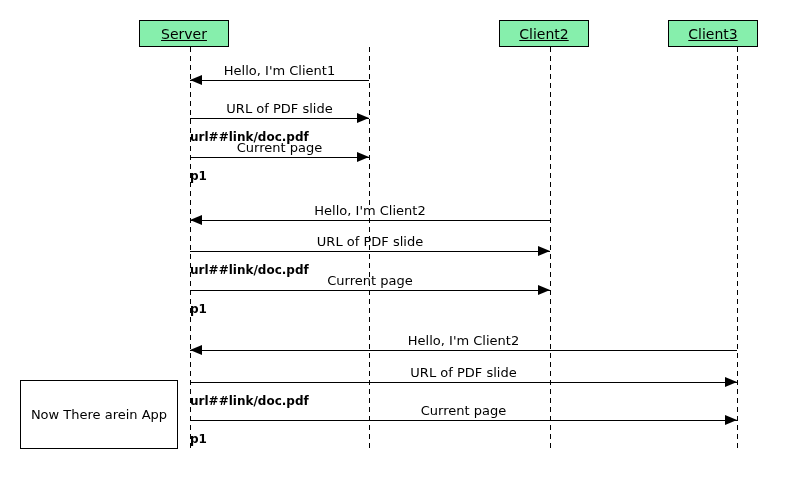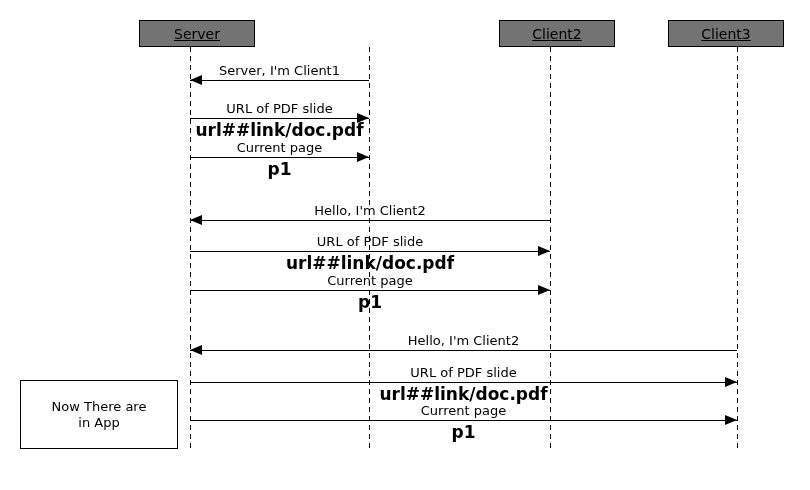--- a/index.html
+++ b/index.html
@@ -9,25 +9,25 @@
     width: 810px;
     height: 490px;
     background: #ffffff;
     color: #000000;
     font-family: "DejaVu Sans", "Liberation Sans", sans-serif;
     overflow: hidden;
   }
   .participant {
     position: absolute;
     top: 20px;
-    width: 116px;
+    width: 90px;
     height: 27px;
     box-sizing: border-box;
     border: 1.5px solid #000;
-    background: #737373;
+    background: #86efac;
     display: flex;
     align-items: center;
     justify-content: center;
   }
   .pname {
     font-size: 14px;
     text-decoration: underline;
     white-space: nowrap;
   }
   .lifeline {
@@ -48,23 +48,22 @@
     position: absolute;
     left: 0; right: 0;
     bottom: 2px;
     text-align: center;
     font-size: 13px;
     white-space: nowrap;
   }
   .msublabel {
     position: absolute;
     left: 0; right: 0;
-    top: 2px;
-    text-align: center;
-    font-size: 17px;
+    top: 12px;
+    font-size: 12px;
     font-weight: bold;
     white-space: nowrap;
   }
   .ah {
     position: absolute;
     width: 0; height: 0;
     top: -5px;
     border-top: 5px solid transparent;
     border-bottom: 5px solid transparent;
   }
@@ -73,21 +72,20 @@
   .note {
     position: absolute;
     left: 20px;
     top: 380px;
     width: 158px;
     height: 69px;
     box-sizing: border-box;
     border: 1.5px solid #000;
     background: #fff;
     display: flex;
-    flex-direction: column;
     align-items: center;
     justify-content: center;
     text-align: center;
     font-size: 13px;
     line-height: 16px;
   }
 </style>
 </head>
 <body>
 
@@ -102,21 +100,21 @@
   <div class="participant" style="left:668px">
     <span class="pname">Client3</span>
   </div>
 
   <div class="lifeline" style="left:190px"></div>
   <div class="lifeline" style="left:369px"></div>
   <div class="lifeline" style="left:550px"></div>
   <div class="lifeline" style="left:737px"></div>
 
   <div class="msg" style="left:190px; top:80px; width:179px">
-    <div class="mlabel">Server, I'm Client1</div>
+    <div class="mlabel">Hello, I'm Client1</div>
     <div class="mline"></div>
     <div class="ah left"></div>
   </div>
   <div class="msg" style="left:190px; top:118px; width:179px">
     <div class="mlabel">URL of PDF slide</div>
     <div class="mline"></div>
     <div class="ah right"></div>
     <div class="msublabel">url##link/doc.pdf</div>
   </div>
   <div class="msg" style="left:190px; top:157px; width:179px">

